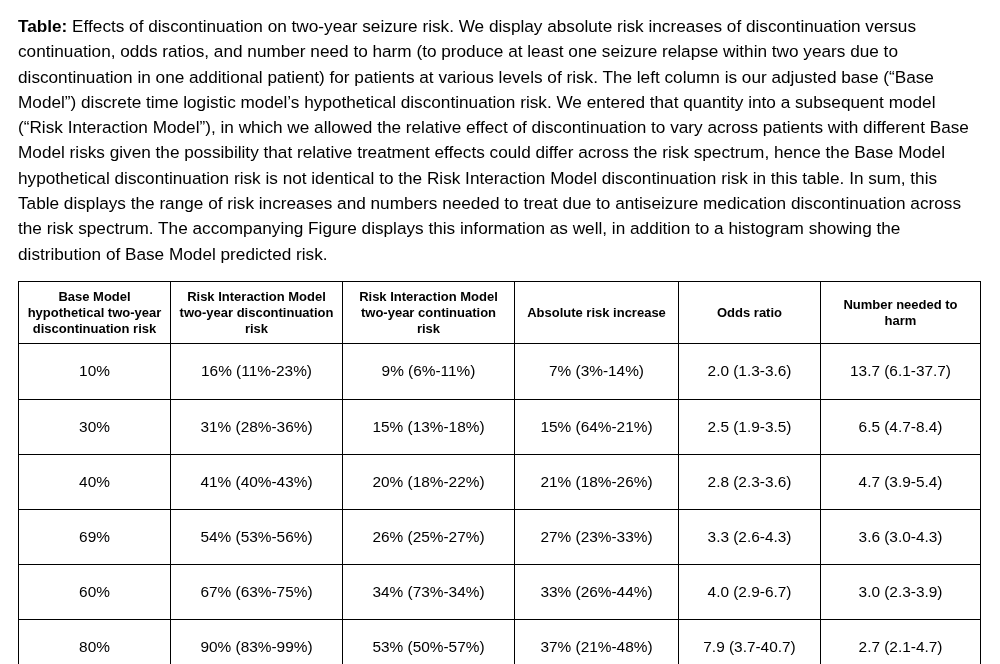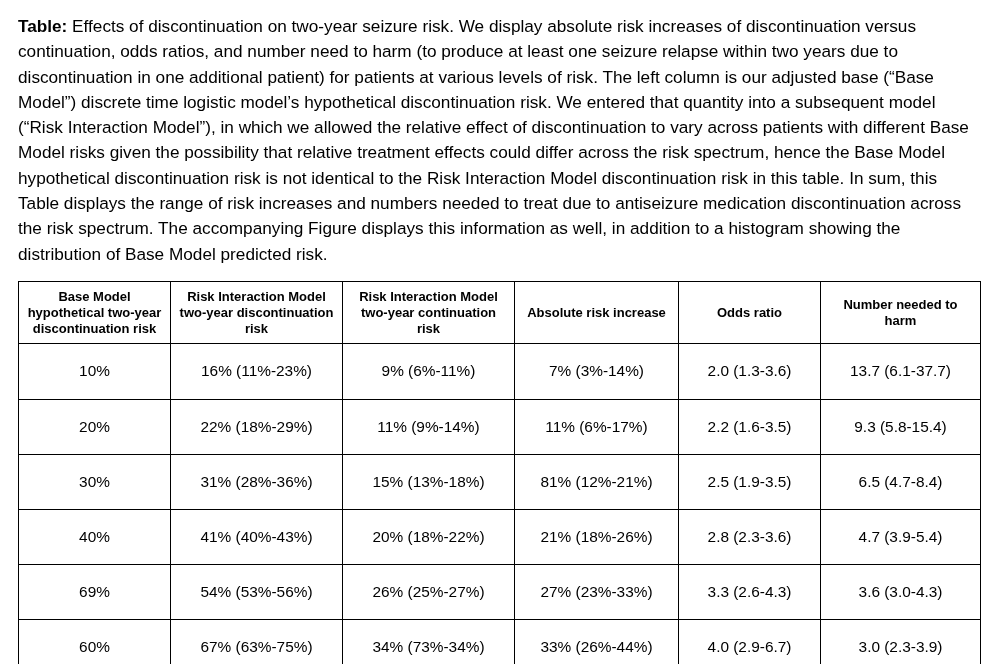--- a/index.html
+++ b/index.html
@@ -90,32 +90,24 @@
     <tbody>
       <tr>
         <td>10%</td>
         <td>16% (11%-23%)</td>
         <td>9% (6%-11%)</td>
         <td>7% (3%-14%)</td>
         <td>2.0 (1.3-3.6)</td>
         <td>13.7 (6.1-37.7)</td>
       </tr>
       <tr>
-        <td>20%</td>
-        <td>22% (18%-29%)</td>
-        <td>11% (9%-14%)</td>
-        <td>11% (6%-17%)</td>
-        <td>2.2 (1.6-3.5)</td>
-        <td>9.3 (5.8-15.4)</td>
-      </tr>
-      <tr>
         <td>30%</td>
         <td>31% (28%-36%)</td>
         <td>15% (13%-18%)</td>
-        <td>81% (12%-21%)</td>
+        <td>15% (64%-21%)</td>
         <td>2.5 (1.9-3.5)</td>
         <td>6.5 (4.7-8.4)</td>
       </tr>
       <tr>
         <td>40%</td>
         <td>41% (40%-43%)</td>
         <td>20% (18%-22%)</td>
         <td>21% (18%-26%)</td>
         <td>2.8 (2.3-3.6)</td>
         <td>4.7 (3.9-5.4)</td>

